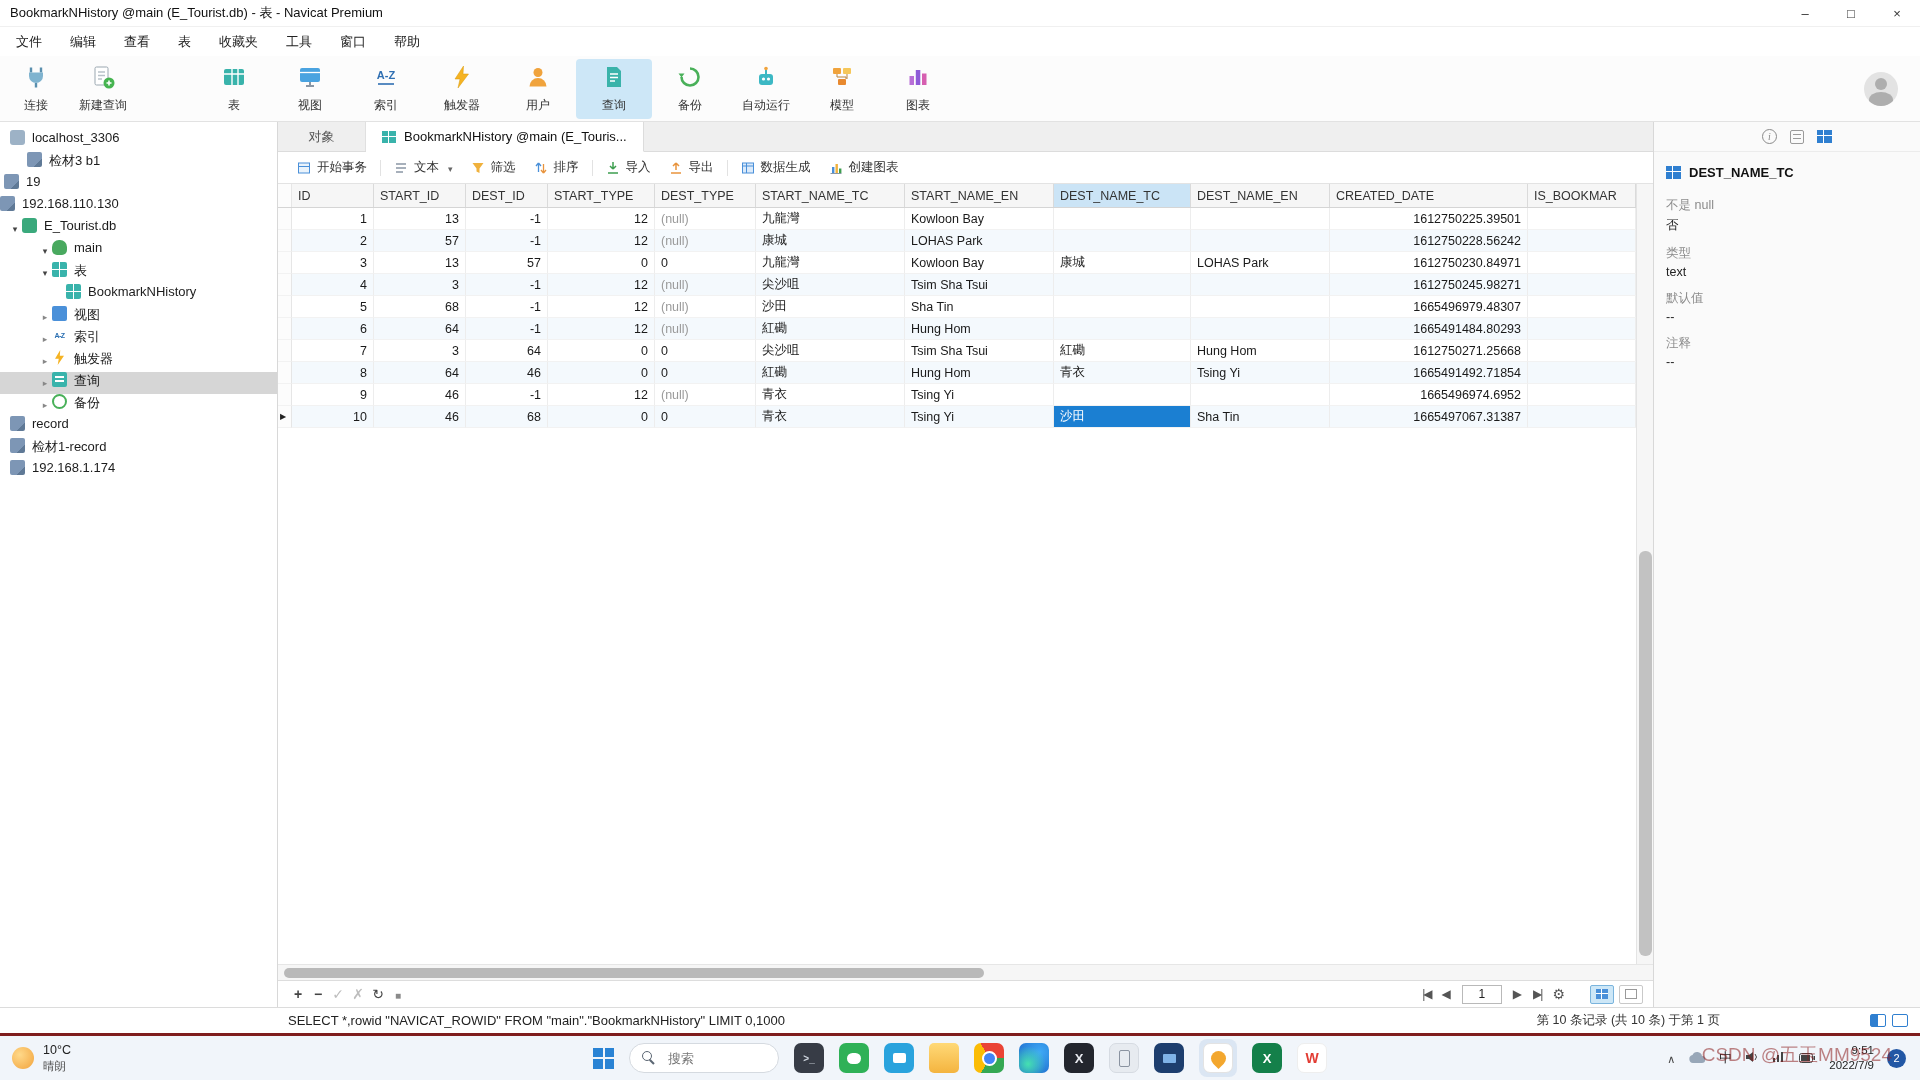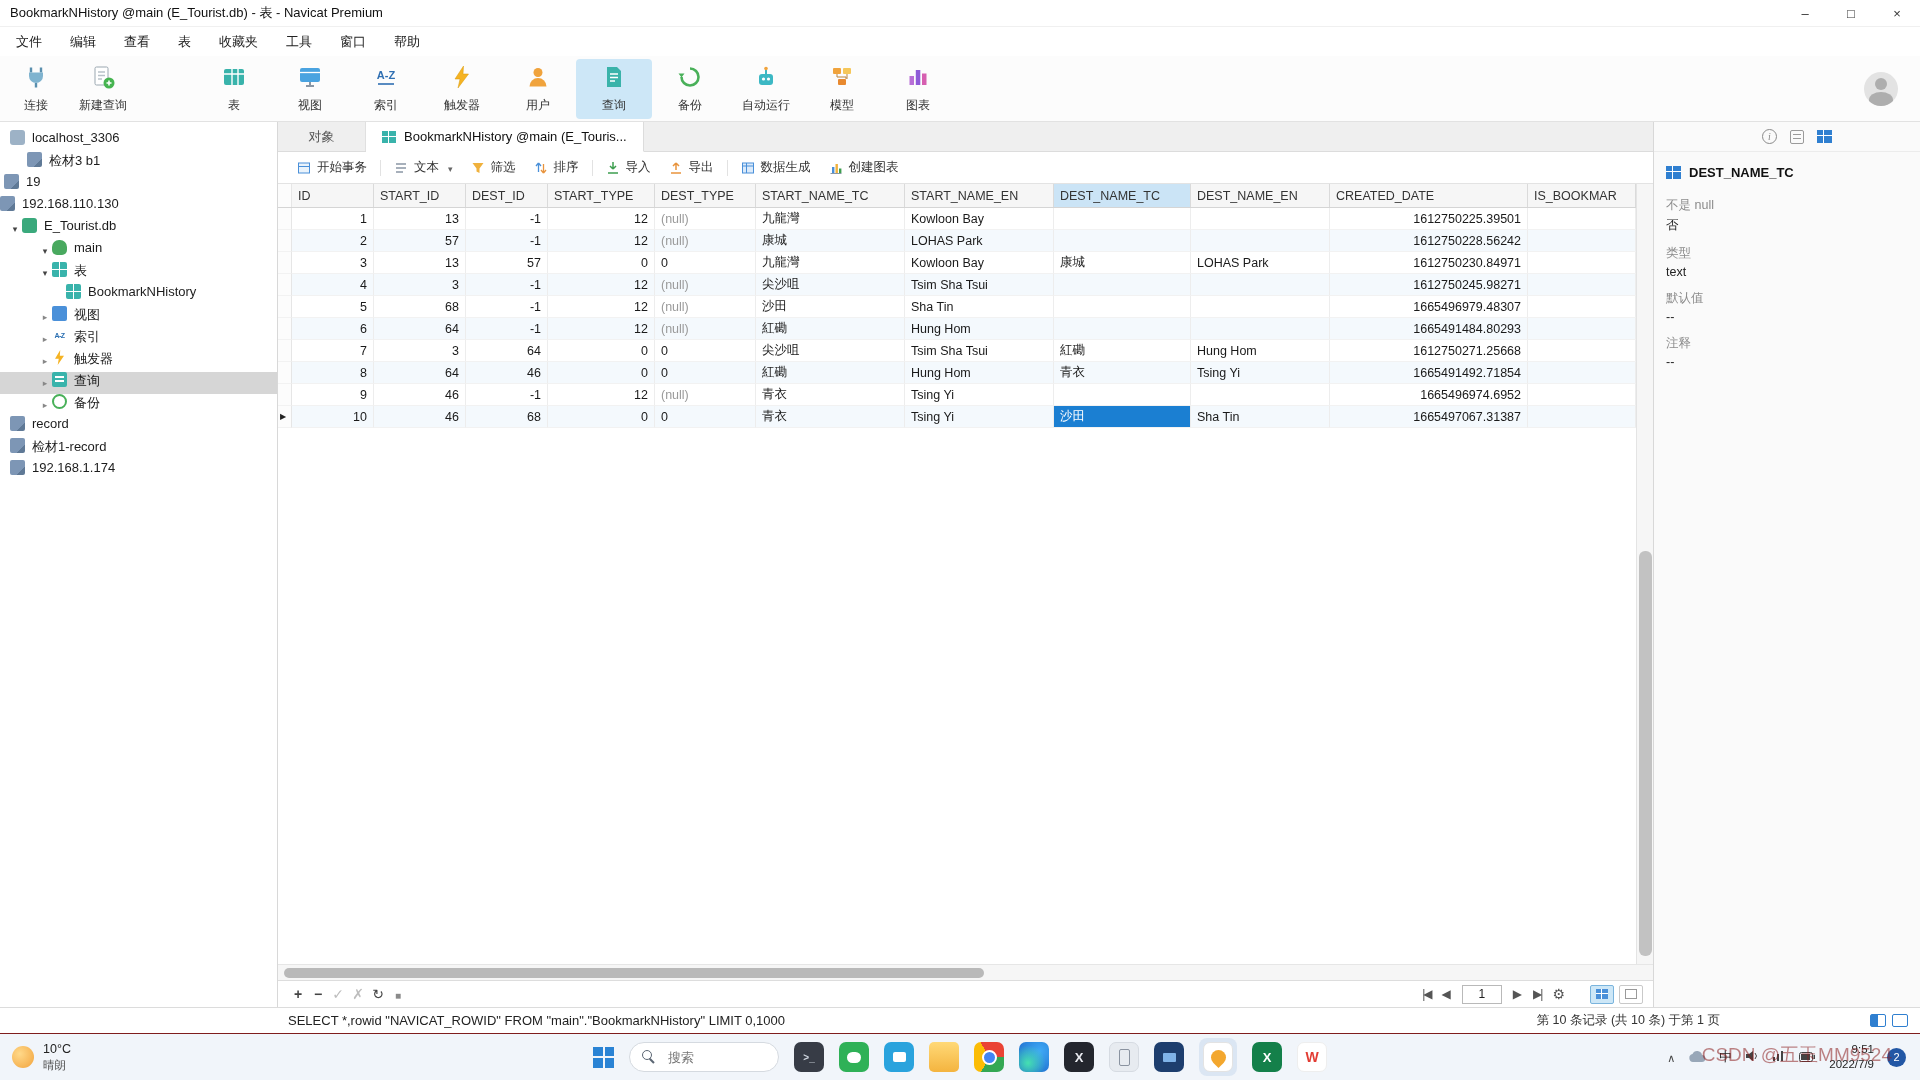--- a/index.html
+++ b/index.html
@@ -121,21 +121,21 @@
 
 
 .statusbar{height:26px;border-top:1px solid #dcdcdc;display:flex;align-items:center;background:#fff;font-size:13px;color:#222}
 .sb-sql{margin-left:288px;white-space:nowrap}
 .sb-rec{margin-left:auto;font-size:12.5px;color:#333;white-space:nowrap}
 .sb-icons{display:flex;gap:6px;margin-left:150px;margin-right:12px}
 .sb-ico{width:16px;height:13px;border:1.5px solid #2f7fd0;border-radius:2px}
 .sb-ico.half{background:linear-gradient(to right,#2f7fd0 50%,#fff 50%)}
 
 
-.taskbar{height:47px;background:#f1f5fa;border-top:1px solid #7f1d1d;display:flex;align-items:center;position:relative}
+.taskbar{height:47px;background:#f1f5fa;border-top:3px solid #7f1d1d;display:flex;align-items:center;position:relative}
 .tk-weather{display:flex;align-items:center;gap:9px;padding-left:12px}
 .sun{width:22px;height:22px;border-radius:50%;background:radial-gradient(circle at 35% 35%,#ffd98a,#f2a33c)}
 .wtemp{font-size:12.5px;color:#222;line-height:1.25}
 .wcond{font-size:11.5px;color:#555;line-height:1.25}
 .tk-center{position:absolute;left:50%;top:0;height:100%;transform:translateX(-50%);display:flex;align-items:center;gap:15px}
 .win-logo{width:21px;height:21px;flex:none;background:linear-gradient(to right,transparent 0 9.5px,#f1f5fa 9.5px 11.5px,transparent 11.5px),linear-gradient(to bottom,transparent 0 9.5px,#f1f5fa 9.5px 11.5px,transparent 11.5px),#2a83d4}
 .search-pill{width:150px;height:30px;border-radius:16px;background:#fff;border:1px solid #d5dae0;display:flex;align-items:center;gap:12px;padding:0 12px}
 .search-pill input{border:none;outline:none;width:90px;font-size:13px;color:#444;background:transparent;font-family:inherit}
 .mag{position:relative;width:14px;height:14px;flex:none}
 .mag::before{content:"";position:absolute;width:8px;height:8px;border:1.6px solid #5b6673;border-radius:50%;left:0;top:0}

